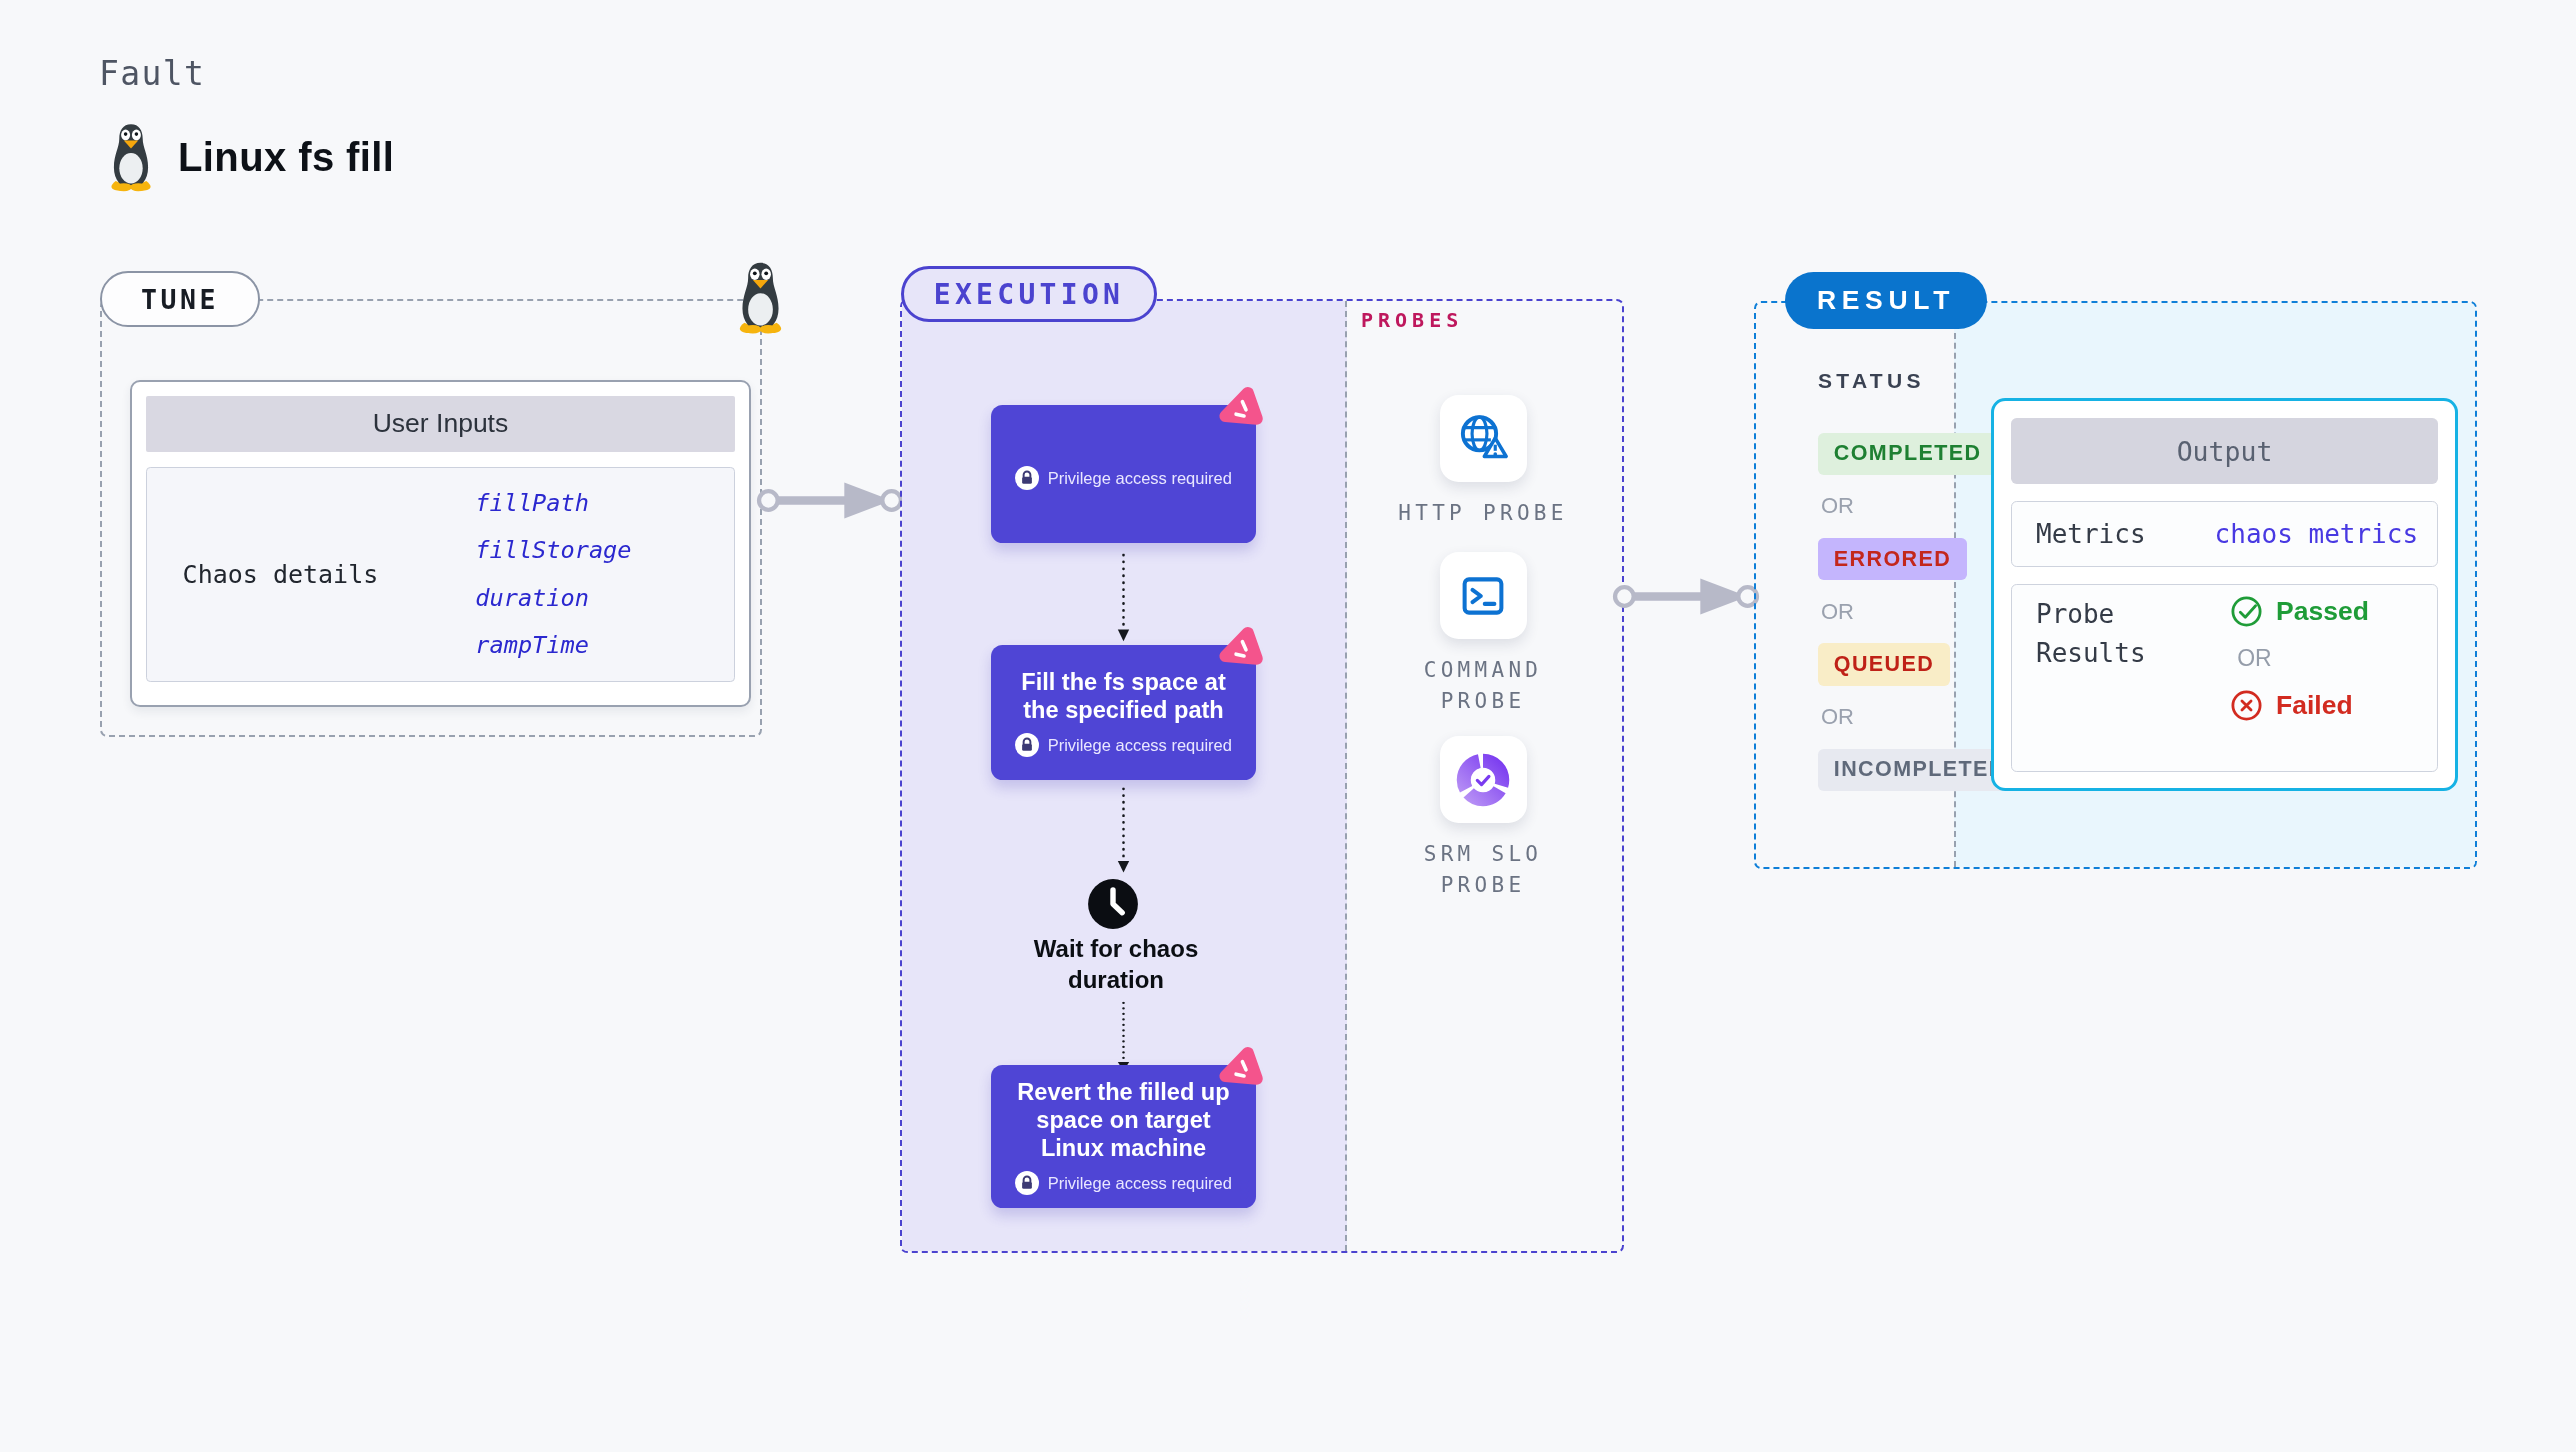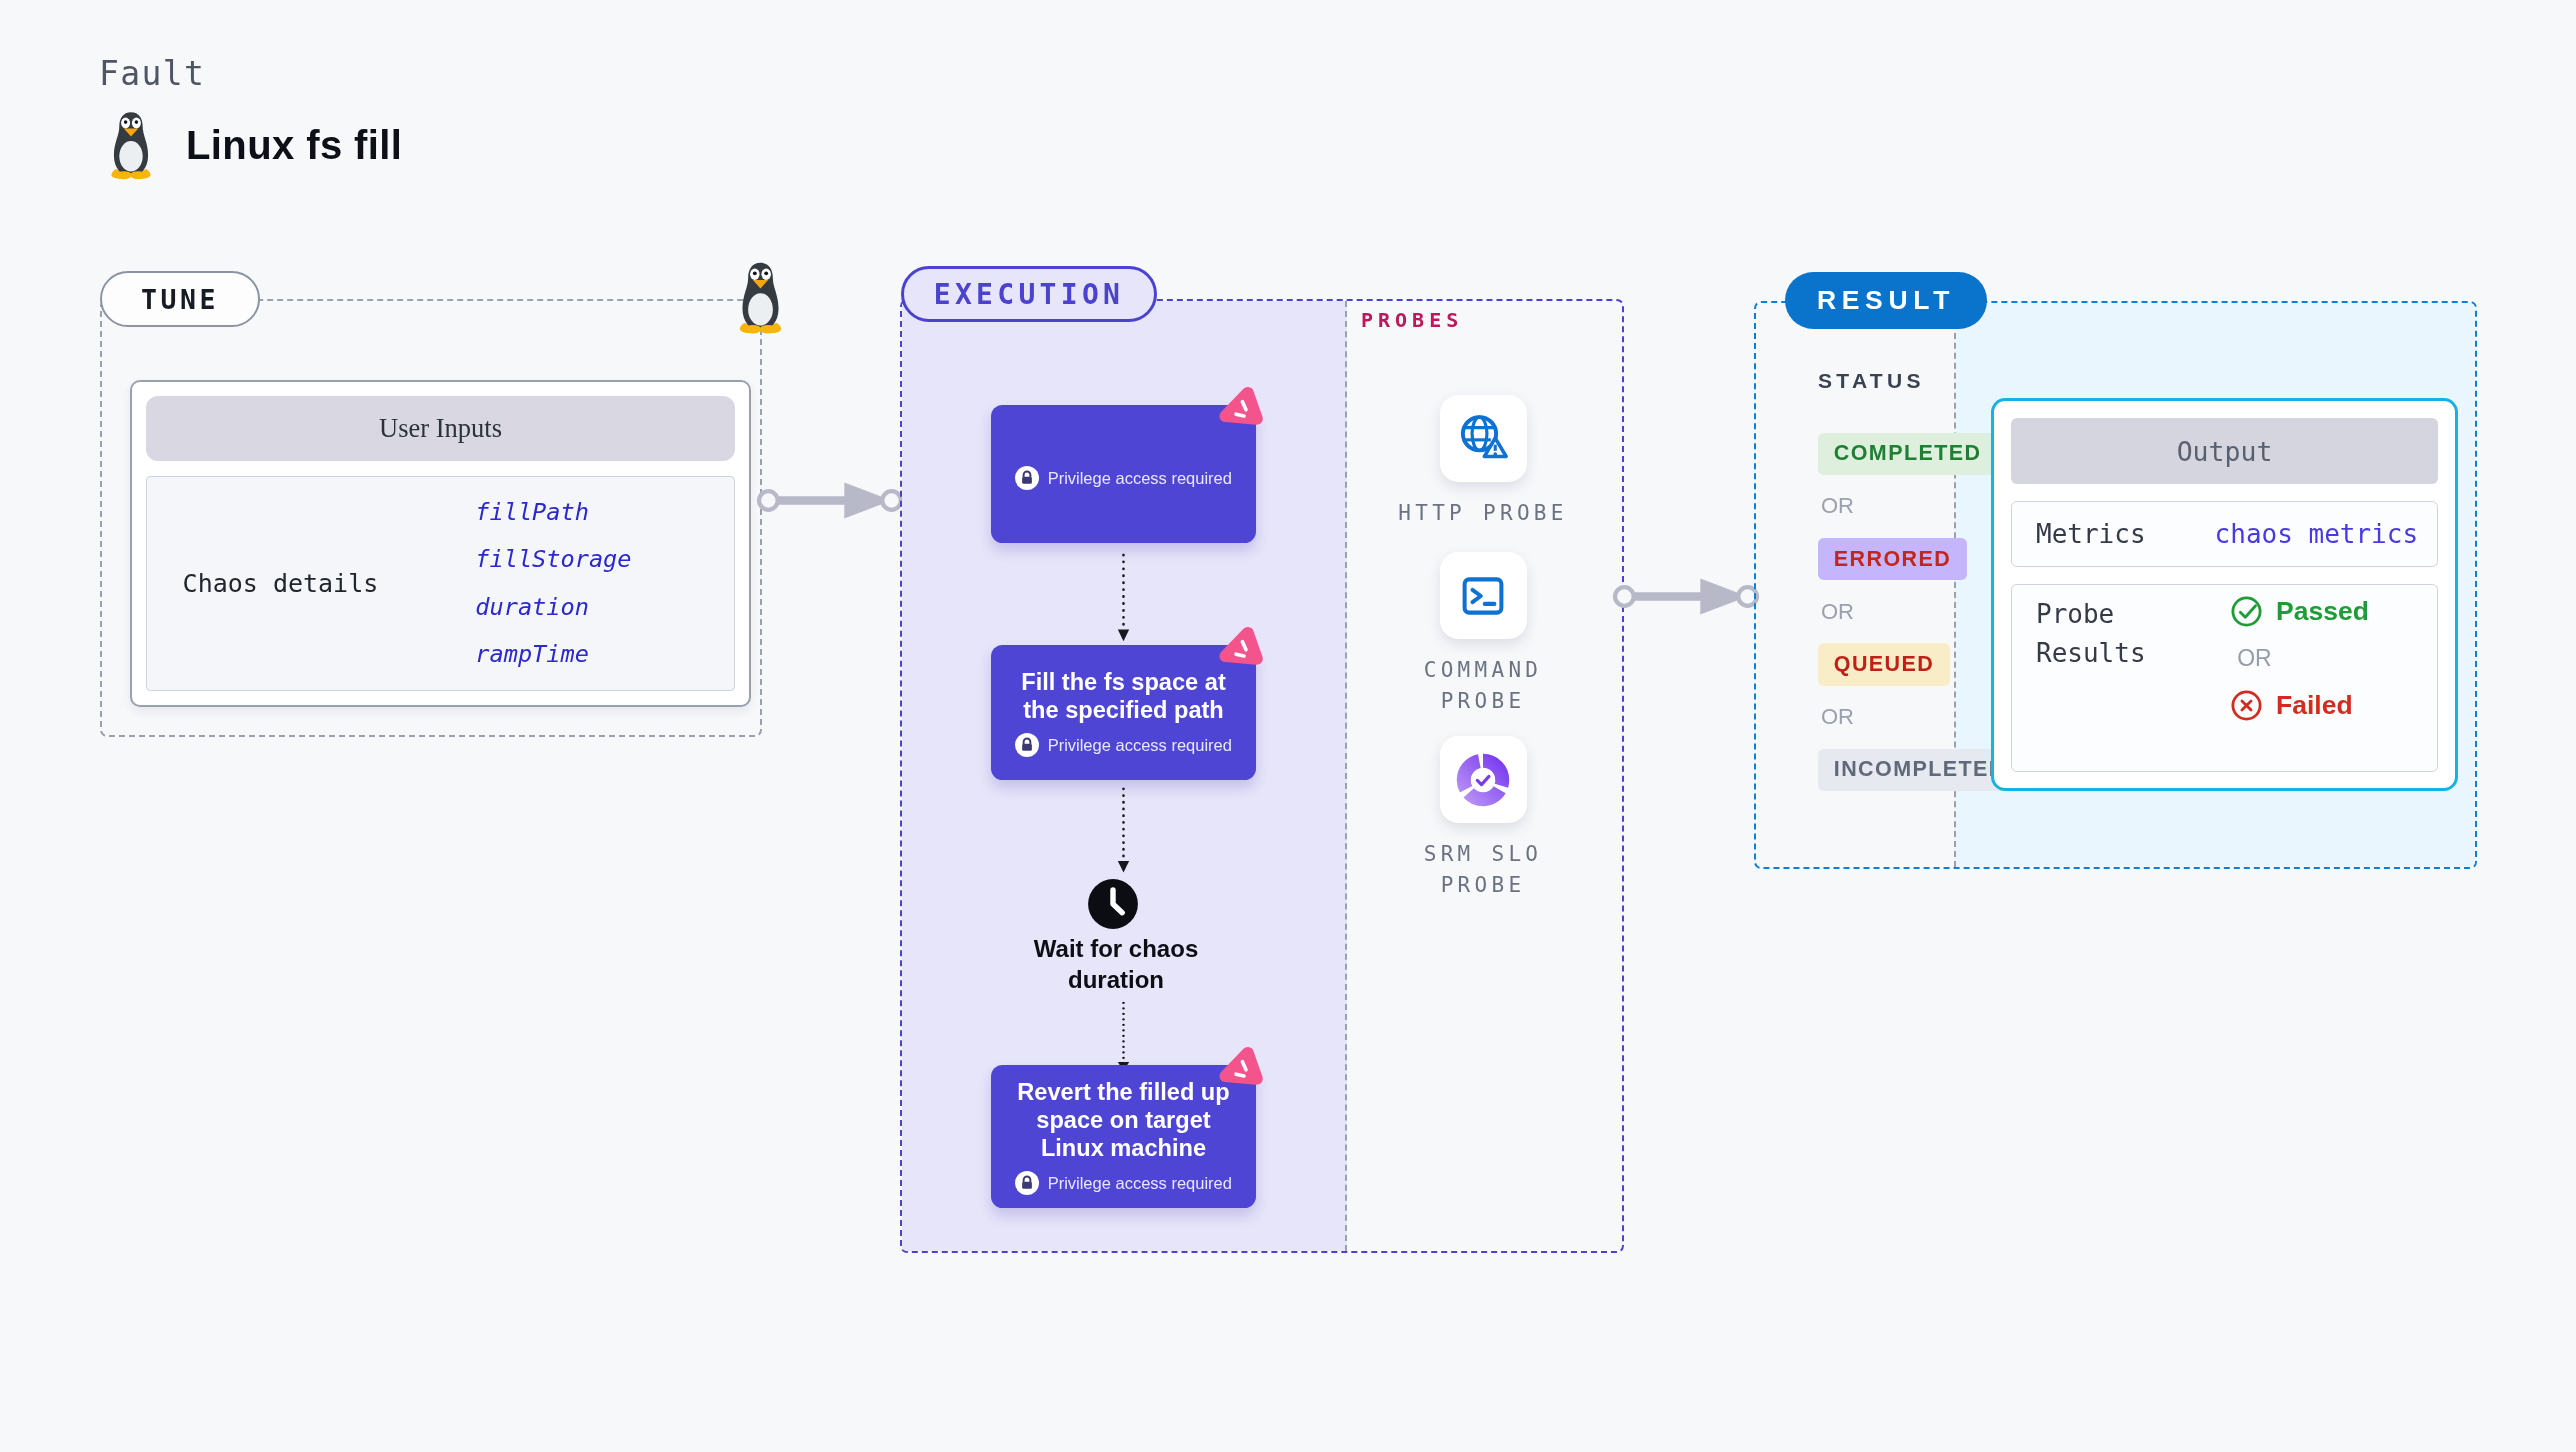--- a/index.html
+++ b/index.html
@@ -6,21 +6,21 @@
   html,body { background:#f7f8fa; }
   .canvas {
     position:relative; width:2576px; height:1452px;
     background:#f7f8fa; overflow:hidden;
     font-family:"Liberation Sans", sans-serif; color:#14181f;
   }
 
   
   .kicker { position:absolute; left:99px; top:54px; font-family:"DejaVu Sans Mono",monospace;
             font-size:33px; color:#4e5563; letter-spacing:1.4px; }
-  .title-row { position:absolute; left:104px; top:108px; display:flex; align-items:center; gap:28px; }
+  .title-row { position:absolute; left:104px; top:120px; display:flex; align-items:center; gap:20px; }
   .title-row svg { width:54px; height:75px; }
   .page-title { font-size:40px; font-weight:bold; color:#0d1117; letter-spacing:0.4px; }
 
   
   .dashed-box { position:absolute; border:2.1px dashed #98a1af; border-radius:7.2px; }
   .tune-box   { left:100px; top:299px; width:662px; height:438px; }
   .exec-box   { left:900px; top:299px; width:724px; height:954px; border-color:#4b43cf; }
   .exec-fill  { position:absolute; left:0; top:0; bottom:0; width:445px;
                 background:#e7e5f9; border-right:2.1px dashed #98a1af; border-radius:5px 0 0 5px; }
   .result-box { left:1754px; top:301px; width:723px; height:568px; border-color:#0e7fd8; }
@@ -36,22 +36,22 @@
                border:3.6px solid #4b43cf; color:#4b43cf; font-size:28px; letter-spacing:4.3px; }
   .pill-result { left:1785px; top:272px; width:202px; height:57px; background:#0a74cd;
                color:#ffffff; font-size:26.5px; letter-spacing:5.7px;
                font-family:"Liberation Sans",sans-serif; }
   .tune-penguin { position:absolute; left:732px; top:258px; width:57px; height:80px; }
 
   
   .ui-card { position:absolute; left:130px; top:380px; width:621px; height:327px;
              background:#fff; border:2.1px solid #99a1b0; border-radius:10px; padding:13.6px;
              box-shadow:0 4.3px 10px rgba(40,50,80,.08); }
-  .ui-header { height:65px; background:#d9d8e2; border-radius:12px; display:flex;
-               align-items:center; justify-content:center; font-family:Liberation Serif, serif;
+  .ui-header { height:56px; background:#d9d8e2; border-radius:2px; display:flex;
+               align-items:center; justify-content:center; font-family:Liberation Sans, sans-serif;
                font-size:26.5px; color:#2c323c; }
   .ui-row { margin-top:15px; height:215px; background:#f5f6fa; border:1.4px solid #ccd1dd;
             border-radius:4.3px; display:flex; align-items:center; }
   .ui-row-label { padding-left:36px; font-family:"DejaVu Sans Mono",monospace;
                   font-size:25px; color:#21262e; white-space:nowrap; }
   .ui-params { display:flex; flex-direction:column; justify-content:space-between;
                padding:21.5px 0; margin-left:97px; height:100%;font-style:italic; }
   .ui-param { font-family:"DejaVu Sans Mono",monospace; font-size:23.6px; color:#2b28cf; cursor:pointer; }
 
   

